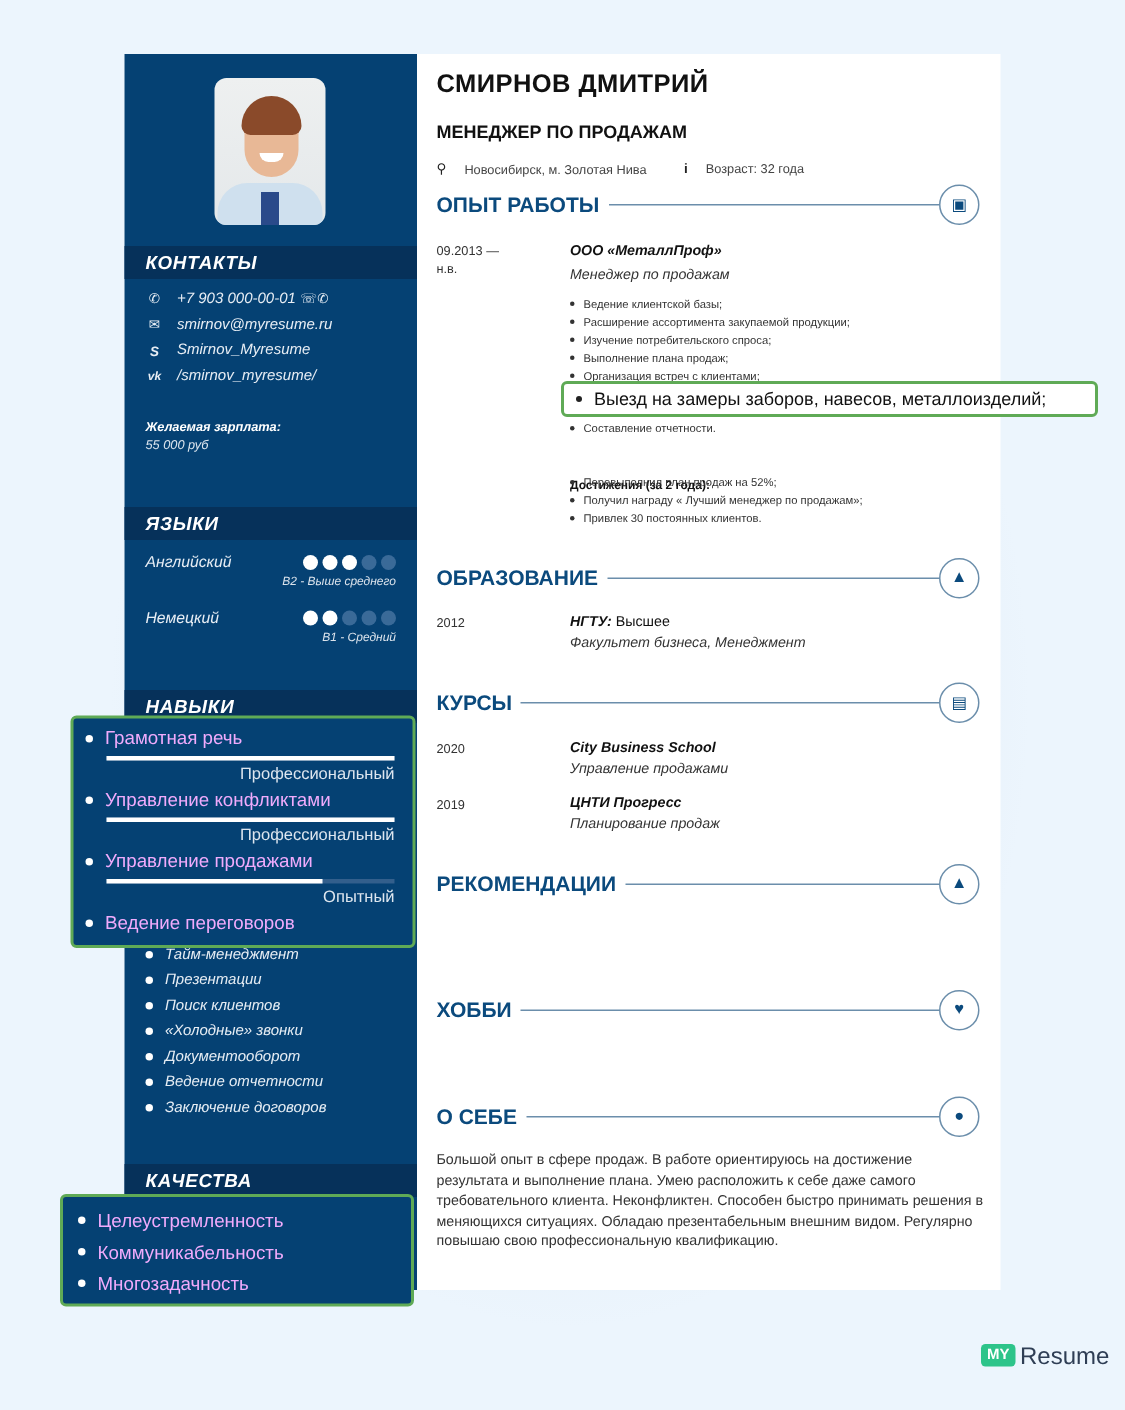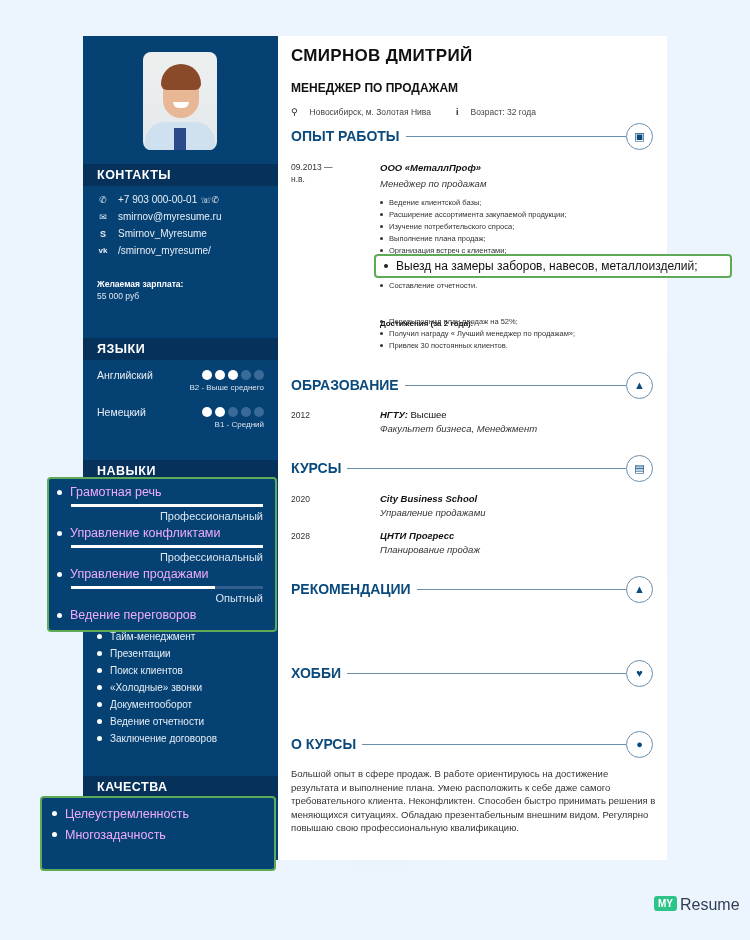--- a/index.html
+++ b/index.html
@@ -13,21 +13,21 @@
   .page-shadow {
     position: absolute; left: 70px; top: 40px; width: 620px; height: 850px;
     background: radial-gradient(ellipse at center, rgba(170,190,210,0.35), rgba(236,245,253,0) 70%);
   }
   .resume {
     position: absolute; left: 83px; top: 36px; width: 584px; height: 824px;
     background: #fff; display: flex;
   }
   
   .sidebar {
-    width: 195px; height: 100%; background: #054173; color: #fff; position: relative;
+    width: 195px; height: 100%; background: #054173; color: #fff; position: relative; font-style: italic;
   }
   .photo {
     position: absolute; left: 60px; top: 16px; width: 74px; height: 98px;
     border-radius: 8px; overflow: hidden;
     background: linear-gradient(#eef0f0, #e4e8ea);
   }
   .photo .hair { position:absolute; left:18px; top:12px; width:40px; height:26px; background:#8a4a2a; border-radius:20px 20px 6px 6px; }
   .photo .face { position:absolute; left:20px; top:20px; width:36px; height:46px; background:#e8b896; border-radius:16px 16px 18px 18px; }
   .photo .smile { position:absolute; left:30px; top:50px; width:16px; height:6px; background:#fff; border-radius:0 0 8px 8px; }
   .photo .shirt { position:absolute; left:2px; top:70px; width:70px; height:30px; background:#cfe0ee; border-radius:20px 20px 0 0; }
@@ -268,38 +268,38 @@
     <div class="role" style="top:387px">Факультет бизнеса, Менеджмент</div>
 
     <div class="sec-head" style="top:419px">
       <span class="t">КУРСЫ</span>
         <span class="line"></span>
       <span class="circ">▤</span>
     </div>
     <div class="date" style="top:457px">2020</div>
     <div class="org" style="top:457px"><b>City Business School</b></div>
     <div class="role" style="top:471px">Управление продажами</div>
-    <div class="date" style="top:494px">2028</div>
+    <div class="date" style="top:494px">2019</div>
     <div class="org" style="top:494px"><b>ЦНТИ Прогресс</b></div>
     <div class="role" style="top:508px">Планирование продаж</div>
 
     <div class="sec-head" style="top:540px">
       <span class="t">РЕКОМЕНДАЦИИ</span>
         <span class="line"></span>
       <span class="circ">▲</span>
     </div>
 
     <div class="sec-head" style="top:624px">
       <span class="t">ХОББИ</span>
         <span class="line"></span>
       <span class="circ">♥</span>
     </div>
 
     <div class="sec-head" style="top:695px">
-      <span class="t">О КУРСЫ</span>
+      <span class="t">О СЕБЕ</span>
         <span class="line"></span>
       <span class="circ">●</span>
     </div>
     <div class="para" style="top:731px">Большой опыт в сфере продаж. В работе ориентируюсь на достижение результата и выполнение плана. Умею расположить к себе даже самого требовательного клиента. Неконфликтен. Способен быстро принимать решения в меняющихся ситуациях. Обладаю презентабельным внешним видом. Регулярно повышаю свою профессиональную квалификацию.</div>
   </div>
 </div>
 
 <div class="hl" style="left:47px;top:477px;width:230px;height:155px;padding:6px 12px 0 8px">
   <div class="hl-item">
       <span class="bullet"></span>
@@ -328,20 +328,24 @@
   <div class="hl-item" style="margin-top:4px">
       <span class="bullet"></span>
       <span>Ведение переговоров</span>
     </div>
 </div>
 
 <div class="hl" style="left:40px;top:796px;width:236px;height:75px;padding:5px 10px">
   <div class="hl-item" style="height:21px">
       <span class="bullet"></span>
       <span>Целеустремленность</span>
+    </div>
+  <div class="hl-item" style="height:21px">
+      <span class="bullet"></span>
+      <span>Коммуникабельность</span>
     </div>
   <div class="hl-item" style="height:21px">
       <span class="bullet"></span>
       <span>Многозадачность</span>
     </div>
 </div>
 
 <div class="hl" style="left:374px;top:254px;width:358px;height:24px;background:#fff;padding:0 8px;display:flex;align-items:center">
   <span class="bullet" style="background:#222;width:4px;height:4px"></span>
   <span style="font-size:12px;color:#111">Выезд на замеры заборов, навесов, металлоизделий;</span>

